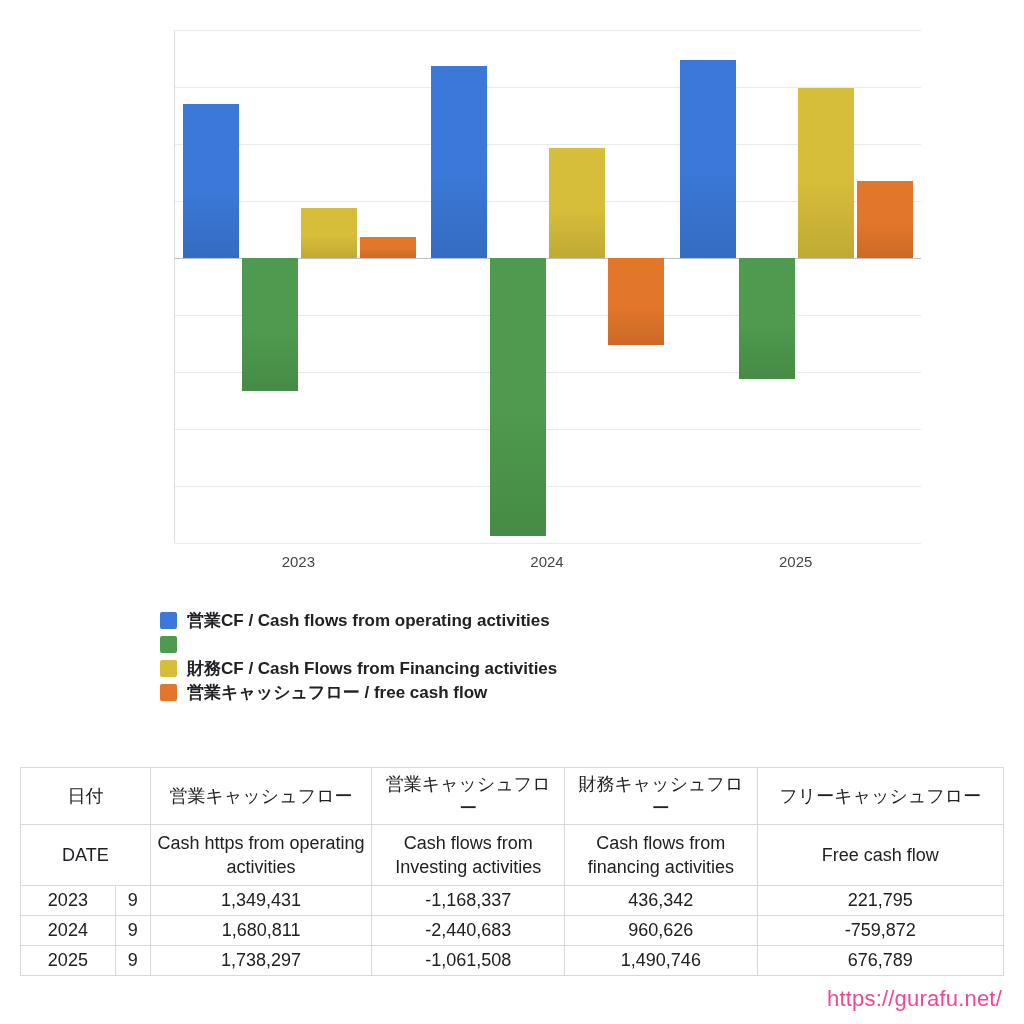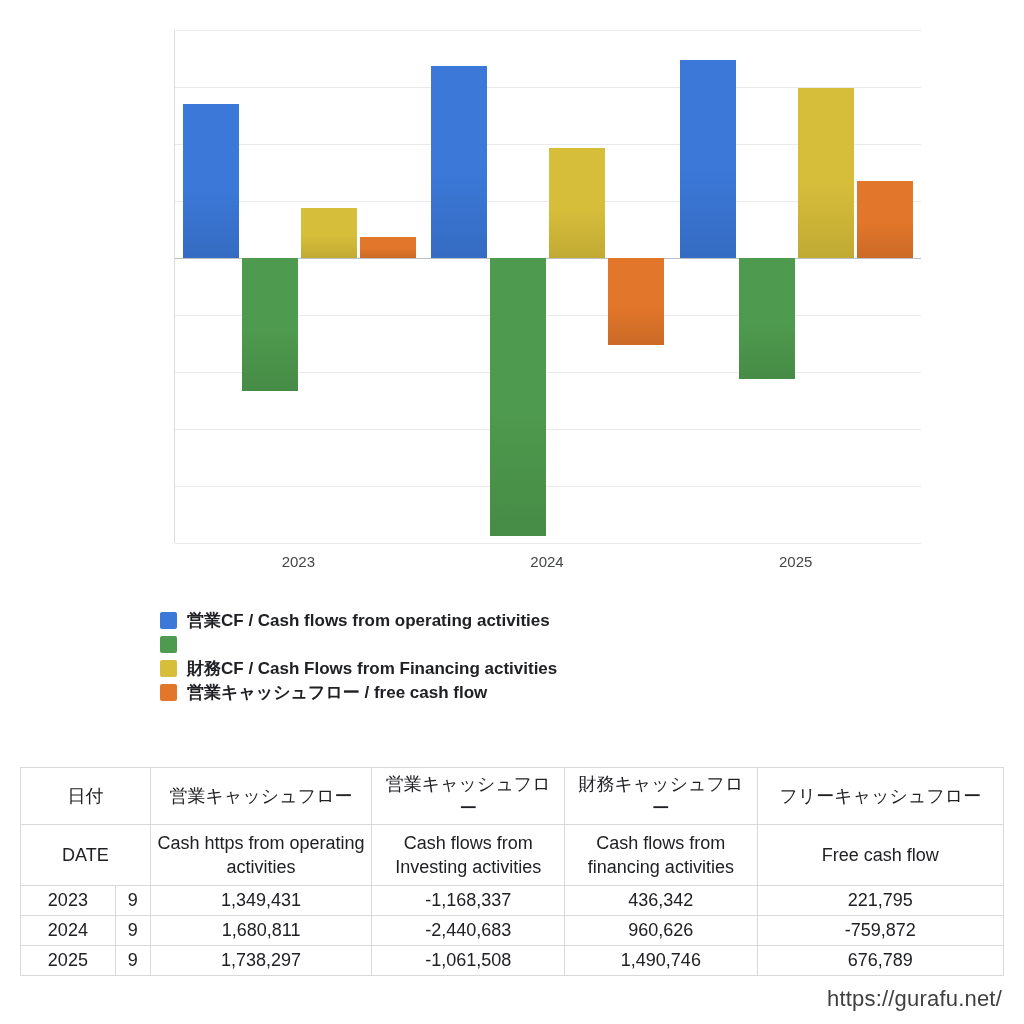--- a/index.html
+++ b/index.html
@@ -178,21 +178,21 @@
   
   .corner {
     border-left: 1px solid #d9d9d9;
   }
 
   #url {
     position: absolute;
     right: 22px;
     top: 986px;
     font-size: 22px;
-    color: #404040;
+    color: #ec4899;
     letter-spacing: .2px;
   }
 </style>
 </head>
 <body>
 
 <div id="chart-block">
   <div class="plot-wrap">
 
 

